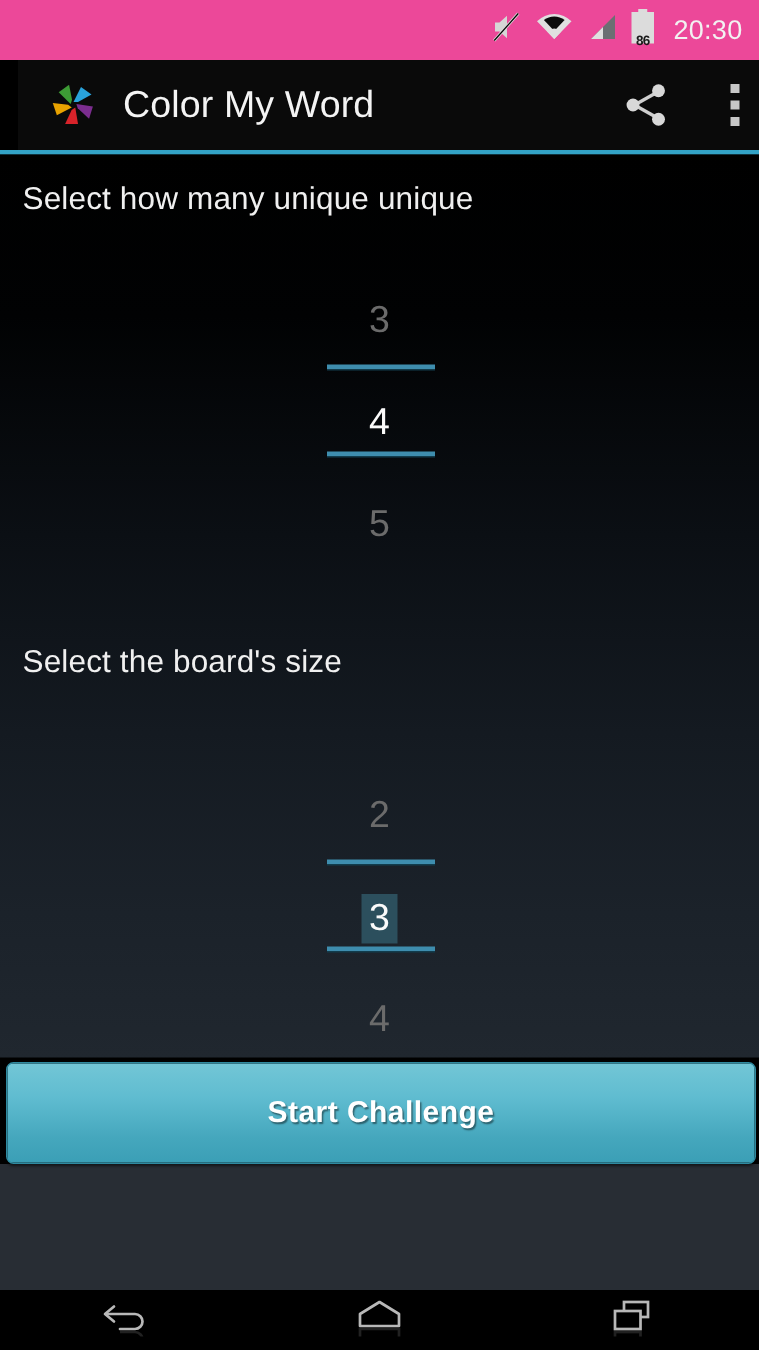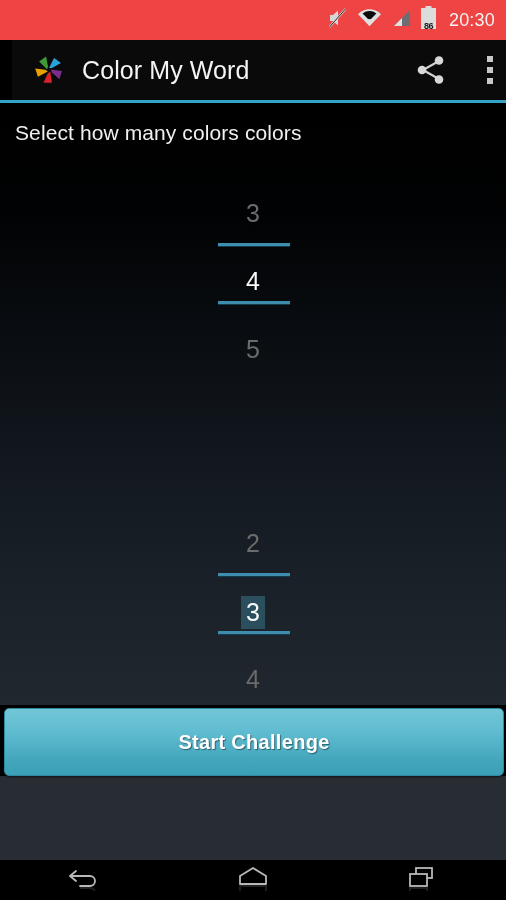--- a/index.html
+++ b/index.html
@@ -12,21 +12,21 @@
   #screen {
     position:relative;
     width:506px; height:900px;
     background:#000;
   }
 
   
   #status-bar {
     position:absolute; left:0; top:0;
     width:506px; height:40px;
-    background:#ef4444;
+    background:#ec4899;
     display:flex; align-items:center; justify-content:flex-end;
     padding-right:11px;
     gap:9px;
   }
   .sb-icon { display:block; }
   #status-clock {
     color:#f2f2f2;
     font-size:18px;
     letter-spacing:0.2px;
     line-height:26px;
@@ -251,30 +251,31 @@
         <span class="dot3"></span>
         <span class="dot3"></span>
       </span>
     </span>
   </div>
 
   <div id="ab-underline"></div>
 
   <div id="content">
 
-    <div class="section-label" id="label-colors">Select how many colors colors</div>
+    <div class="section-label" id="label-colors">Select how many unique unique</div>
 
     <div class="picker" id="picker-colors">
       <div class="picker-val picker-prev">3</div>
       <div class="picker-div div-top"></div>
       <div class="picker-val picker-current">4</div>
       <div class="picker-div div-bottom"></div>
       <div class="picker-val picker-next">5</div>
     </div>
 
+    <div class="section-label" id="label-size">Select the board's size</div>
 
     <div class="picker" id="picker-size">
       <div class="picker-val picker-prev">2</div>
       <div class="picker-div div-top"></div>
       <div class="picker-val picker-current"><span class="sel-highlight">3</span></div>
       <div class="picker-div div-bottom"></div>
       <div class="picker-val picker-next">4</div>
     </div>
   </div>
 

